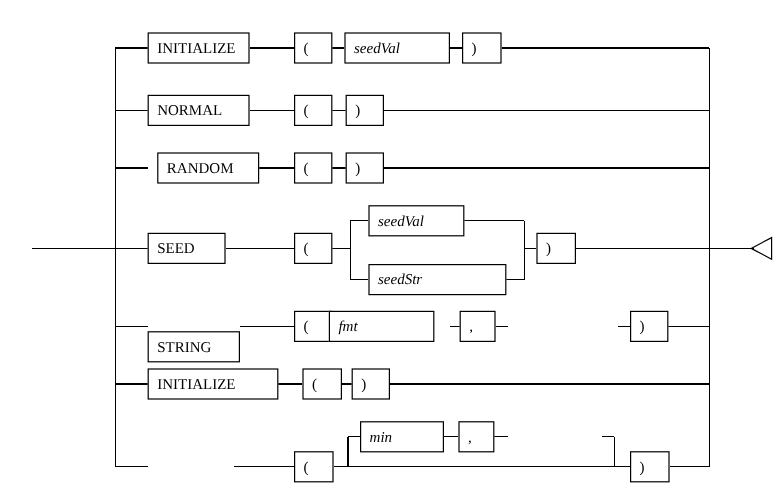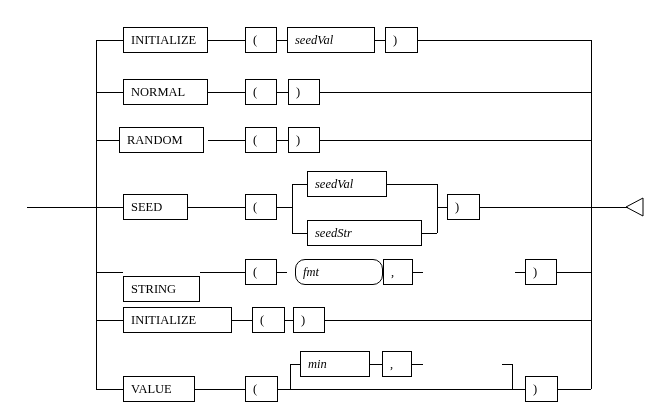--- a/index.html
+++ b/index.html
@@ -133,39 +133,38 @@
 
   <div class="node terminal" style="left:123px; top:27px; width:85px; height:26px;">INITIALIZE</div>
   <div class="node punct" style="left:245px; top:27px; width:32px; height:26px;">(</div>
   <div class="node nonterminal" style="left:287px; top:27px; width:88px; height:26px;">seedVal</div>
   <div class="node punct" style="left:385px; top:27px; width:33px; height:26px;">)</div>
 
   <div class="node terminal" style="left:123px; top:79px; width:85px; height:26px;">NORMAL</div>
   <div class="node punct" style="left:245px; top:79px; width:32px; height:26px;">(</div>
   <div class="node punct" style="left:288px; top:79px; width:32px; height:26px;">)</div>
 
-  <div class="node terminal" style="left:119px; top:127px; width:85px; height:26px;">RANDOM</div>
+  <div class="node terminal" style="left:131px; top:127px; width:85px; height:26px;">RANDOM</div>
   <div class="node punct" style="left:245px; top:127px; width:32px; height:26px;">(</div>
   <div class="node punct" style="left:288px; top:127px; width:32px; height:26px;">)</div>
 
   <div class="node terminal" style="left:123px; top:194px; width:65px; height:26px;">SEED</div>
   <div class="node punct" style="left:245px; top:194px; width:32px; height:26px;">(</div>
   <div class="node nonterminal" style="left:307px; top:171px; width:80px; height:26px;">seedVal</div>
   <div class="node nonterminal" style="left:307px; top:220px; width:115px; height:26px;">seedStr</div>
   <div class="node punct" style="left:447px; top:194px; width:33px; height:26px;">)</div>
 
   <div class="node terminal" style="left:123px; top:276px; width:77px; height:26px;">STRING</div>
   <div class="node punct" style="left:245px; top:259px; width:32px; height:26px;">(</div>
-  <div class="node nonterminal" style="left:295px; top:259px; width:88px; height:26px;border-radius:10px;">fmt</div>
+  <div class="node nonterminal" style="left:274px; top:259px; width:88px; height:26px;">fmt</div>
   <div class="node punct" style="left:383px; top:259px; width:30px; height:26px;">,</div>
   <div class="node punct" style="left:525px; top:259px; width:32px; height:26px;">)</div>
 
   <div class="node terminal" style="left:123px; top:307px; width:109px; height:26px;">INITIALIZE</div>
   <div class="node punct" style="left:252px; top:307px; width:33px; height:26px;">(</div>
   <div class="node punct" style="left:293px; top:307px; width:32px; height:26px;">)</div>
 
-  <div class="node terminal" style="left:123px; top:376px; width:72px; height:26px;">VALUE</div>
   <div class="node punct" style="left:245px; top:376px; width:33px; height:26px;">(</div>
   <div class="node nonterminal" style="left:300px; top:351px; width:70px; height:26px;">min</div>
   <div class="node punct" style="left:382px; top:351px; width:30px; height:26px;">,</div>
   <div class="node punct" style="left:525px; top:376px; width:33px; height:26px;">)</div>
 
 </div>
 
 </body></html>

